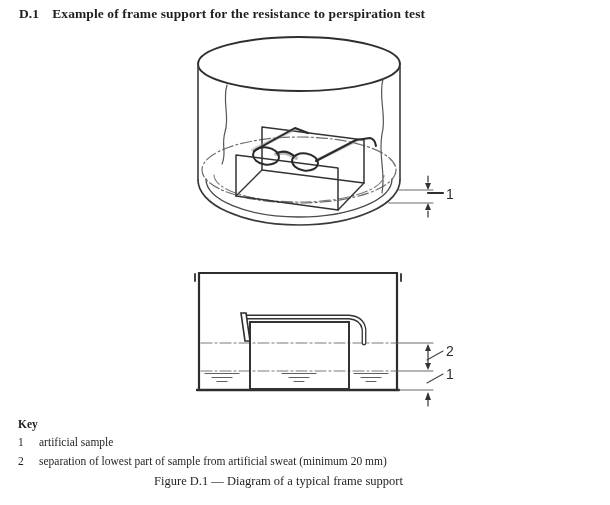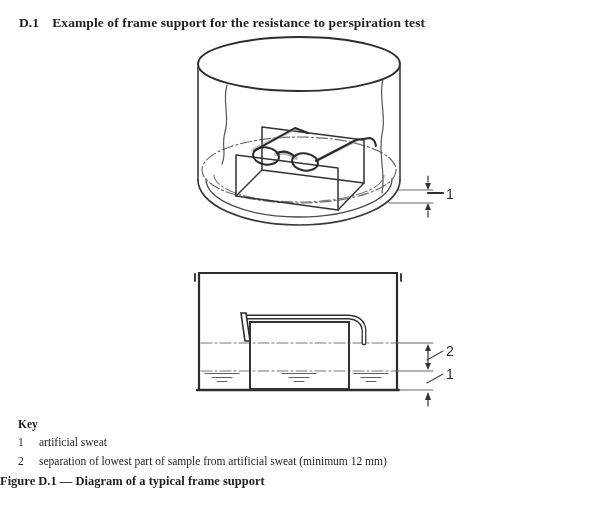--- a/index.html
+++ b/index.html
@@ -6,32 +6,31 @@
   body{
     width:610px;height:505px;position:relative;overflow:hidden;
     background:#ffffff;
     font-family:"Liberation Serif", serif;
     color:#1f1f1f;
   }
   .heading{
     position:absolute;left:19px;top:6px;
     font-weight:bold;font-size:13.5px;letter-spacing:.1px;
     white-space:nowrap;
-    margin-top:9px;
   }
   .heading .num{margin-right:13px;}
   .figure-canvas{position:absolute;left:0;top:0;}
   .key-block{position:absolute;left:18px;top:404px;font-size:11.5px;}
   .key-title{font-weight:bold;font-size:11.5px;margin-top:14px;}
   .key-row{display:flex;margin-top:6px;line-height:13px;}
   .key-row .ref{width:21px;flex:0 0 21px;}
   .key-row .desc{white-space:nowrap;}
   .caption{
     position:absolute;left:0;top:474px;width:557px;
-    font-weight:bold;font-size:12.5px;
+    text-align:center;font-weight:normal;font-size:12.5px;
     white-space:nowrap;
   }
   svg text.dimlbl{
     font-family:"Liberation Sans", sans-serif;
     font-size:14px;fill:#2b2b2b;
   }
 </style>
 </head>
 <body>
 
@@ -137,21 +136,21 @@
       <text class="dimlbl" x="446" y="356">2</text>
       <text class="dimlbl" x="446" y="379">1</text>
     </g>
   </g>
 </svg>
 
 <div class="key-block">
   <div class="key-title">Key</div>
   <div class="key-row">
     <span class="ref">1</span>
-    <span class="desc">artificial sweat</span>
+    <span class="desc">artificial sample</span>
   </div>
   <div class="key-row">
     <span class="ref">2</span>
-    <span class="desc">separation of lowest part of sample from artificial sweat (minimum 12 mm)</span>
+    <span class="desc">separation of lowest part of sample from artificial sweat (minimum 20 mm)</span>
   </div>
 </div>
 
 <div class="caption">Figure D.1 — Diagram of a typical frame support</div>
 
 </body></html>

